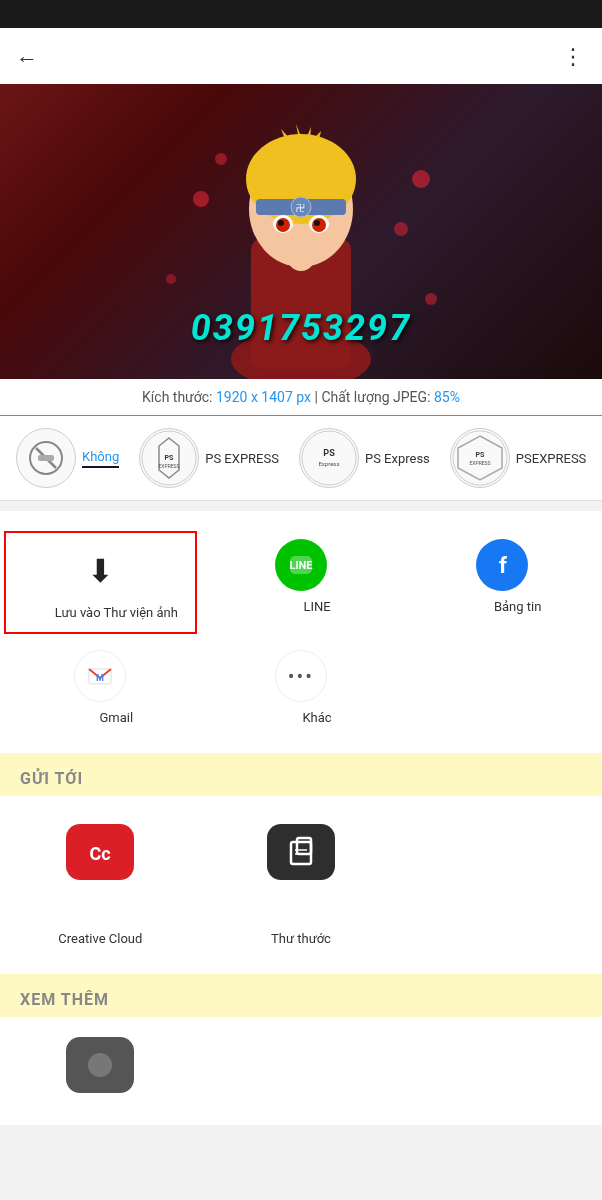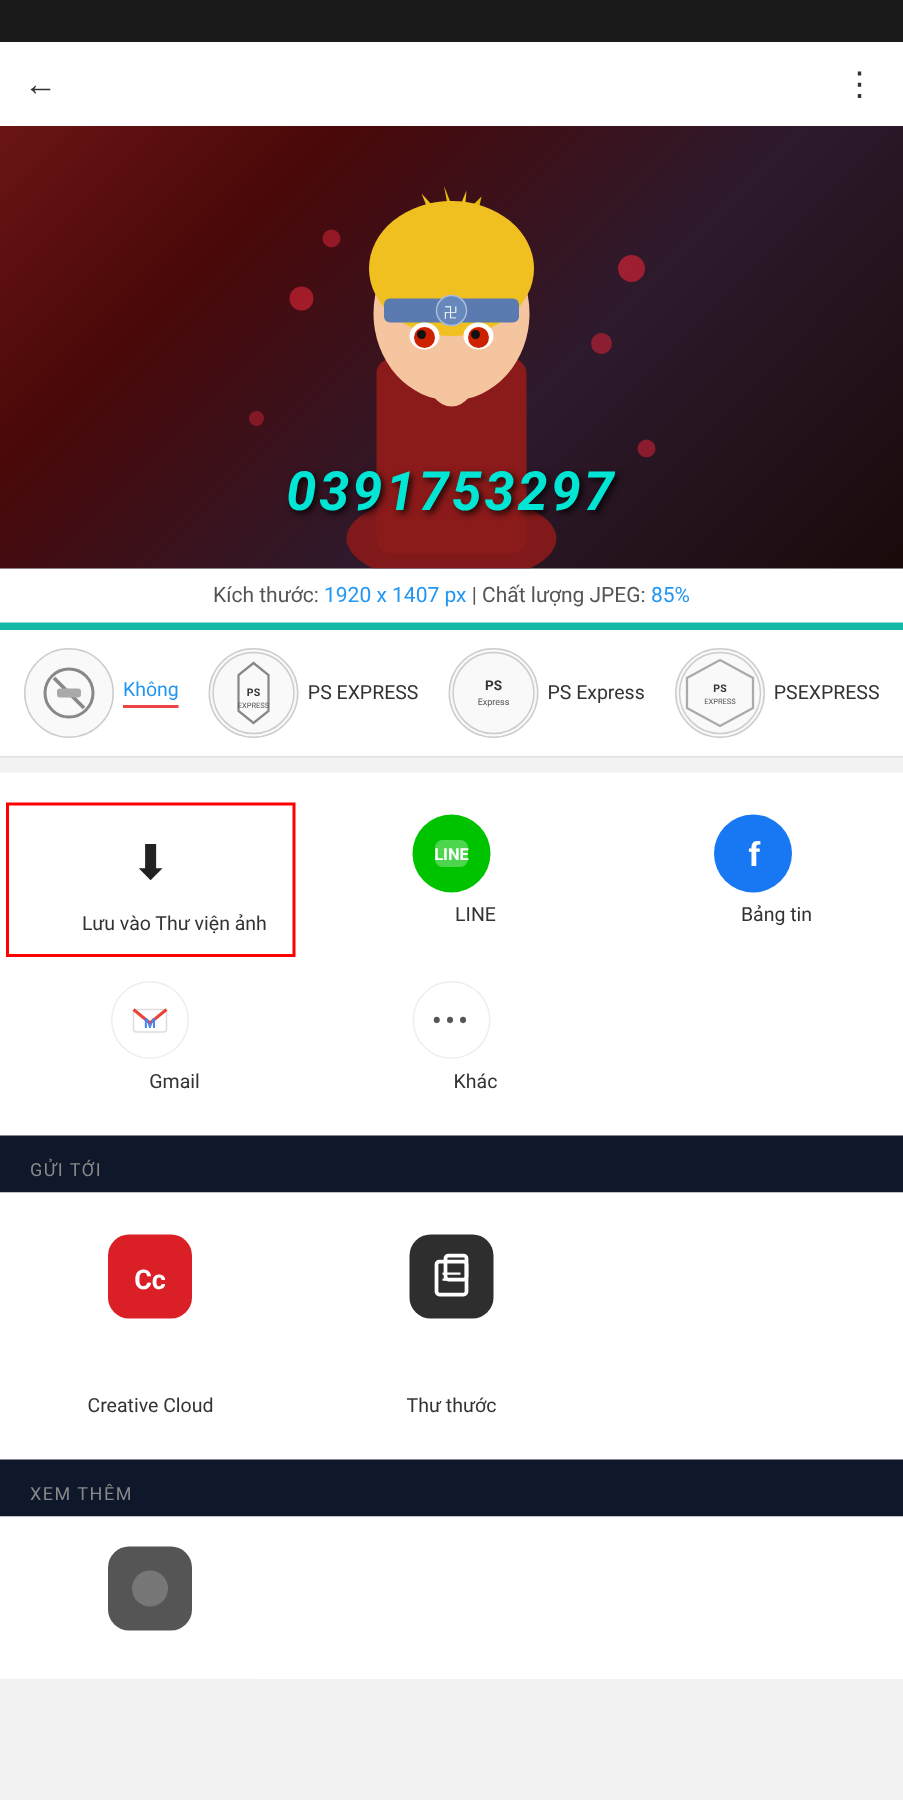--- a/index.html
+++ b/index.html
@@ -72,21 +72,21 @@
       letter-spacing: 2px;
     }
 
     
     .image-info {
       background: #fff;
       padding: 10px 16px;
       font-size: 14px;
       color: #555;
       text-align: center;
-      border-bottom: 5px solid #14b8a6;
+      border-bottom: 1px solid #14b8a6;
     }
     .image-info .highlight {
       color: #2196f3;
     }
 
     
     .watermark-row {
       display: flex;
       align-items: center;
       background: #fff;
@@ -115,21 +115,21 @@
       color: #666;
       background: #f9f9f9;
       overflow: hidden;
     }
     .watermark-item .wm-label {
       font-size: 13px;
       color: #333;
     }
     .watermark-active .wm-label {
       color: #2196f3;
-      border-bottom: 2px solid #ef4444;
+      border-bottom: 2px solid #0f172a;
       padding-bottom: 2px;
     }
 
     
     .share-section {
       background: #fff;
       margin-top: 10px;
     }
     .share-grid {
       display: grid;
@@ -197,25 +197,25 @@
     }
     
     .more-icon {
       background: #fff;
       border: 1px solid #eee;
     }
 
     
     .section-header {
       padding: 16px 20px 8px;
-      font-size: 12px;
-      font-weight: 400;
+      font-size: 16px;
+      font-weight: 700;
       color: #888;
       letter-spacing: 1px;
-      background: #0f172a;
+      background: #fef9c3;
     }
 
     
     .send-section {
       background: #fff;
       margin-top: 0;
     }
     .send-grid {
       display: grid;
       grid-template-columns: repeat(3, 1fr);
@@ -223,21 +223,21 @@
     }
     .send-item {
       display: flex;
       flex-direction: column;
       align-items: center;
       gap: 8px;
       padding: 12px 8px;
       cursor: pointer;
     }
     .app-icon {
-      width: 56px;
+      width: 68px;
       height: 56px;
       border-radius: 14px;
       display: flex;
       align-items: center;
       justify-content: center;
       font-size: 28px;
       color: #fff;
     }
     .cc-icon { background: #da1f26; }
     .lr-icon { background: #2d4b73; }

